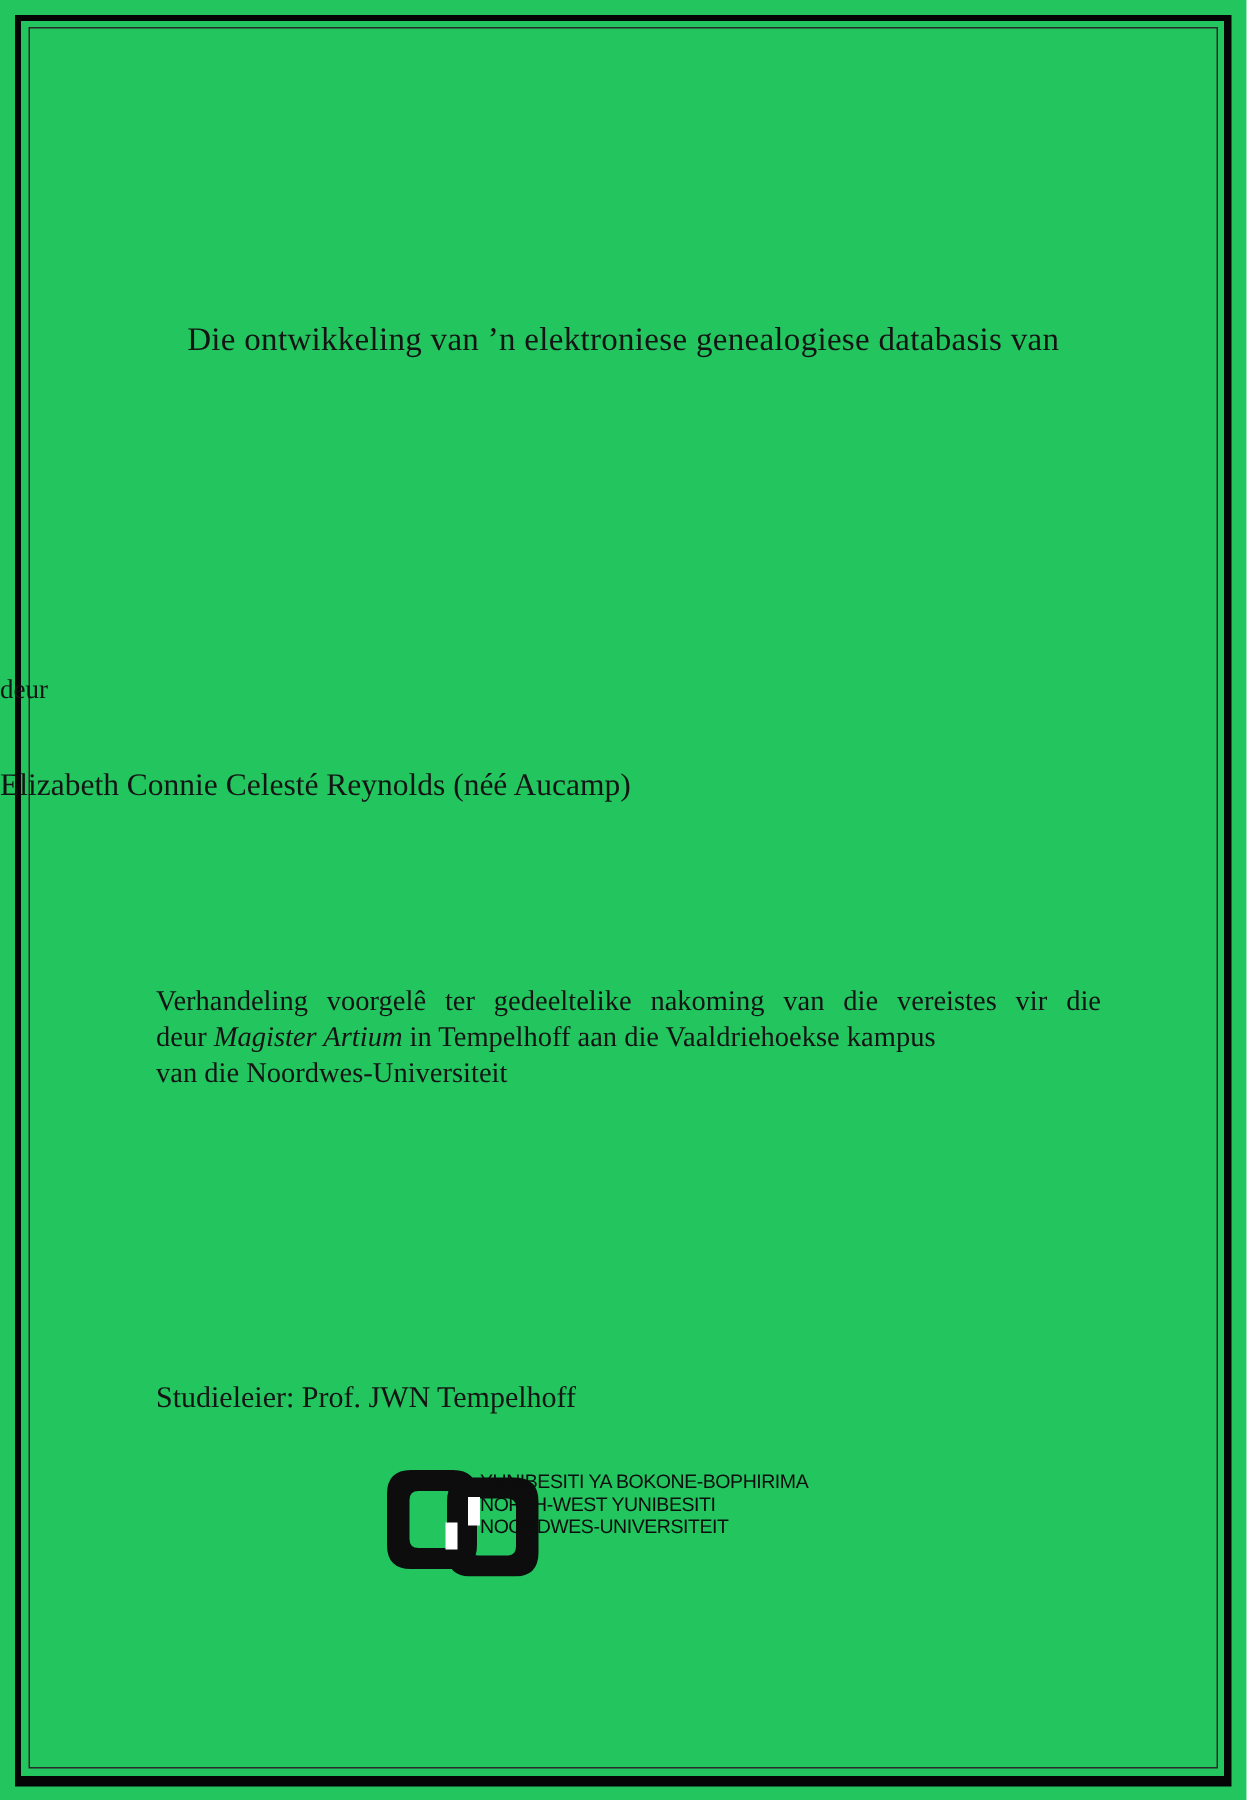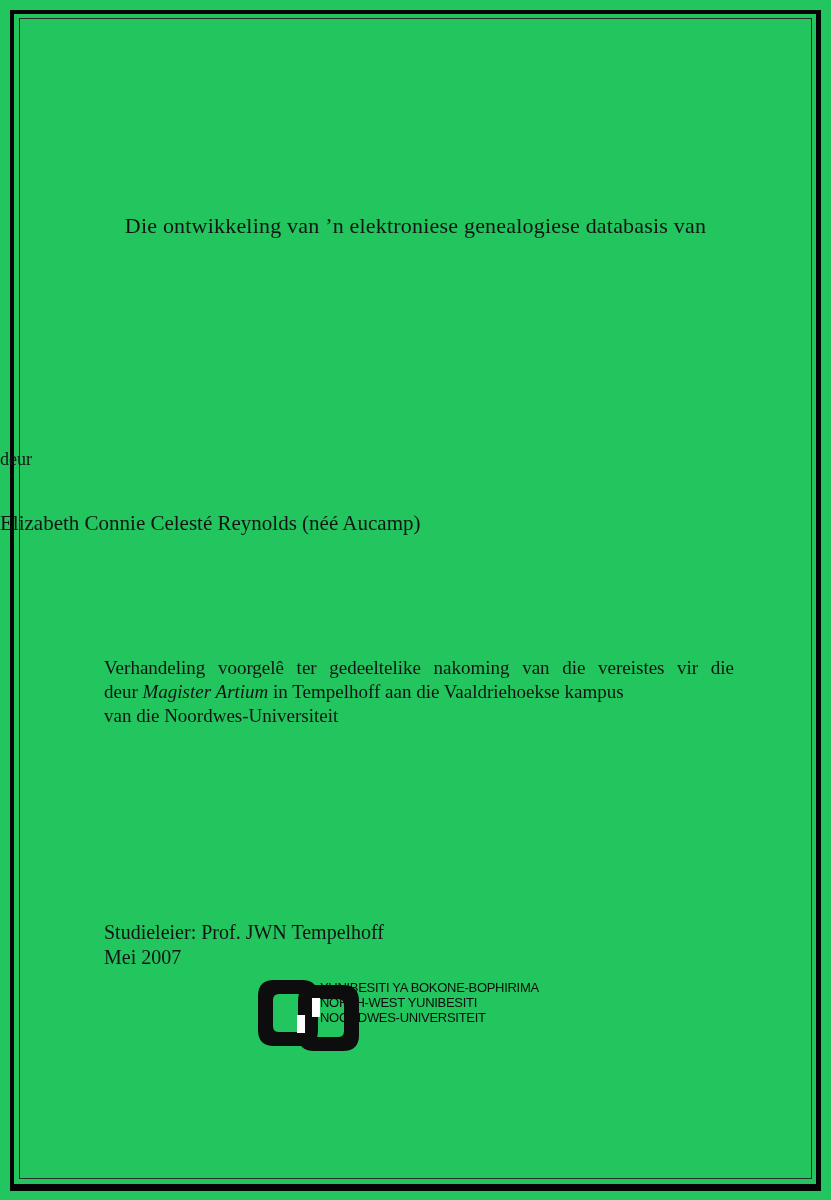--- a/index.html
+++ b/index.html
@@ -104,21 +104,20 @@
   <div class="author">Elizabeth Connie Celesté Reynolds (néé Aucamp)</div>
 
   <div class="statement">
     <div class="line-justify">Verhandeling voorgelê ter gedeeltelike nakoming van die vereistes vir die</div>
     <div><span>deur </span><i>Magister Artium</i><span> in Tempelhoff aan die Vaaldriehoekse kampus</span></div>
     <div>van die Noordwes-Universiteit</div>
   </div>
 
   <div class="supervisor-block">
     <div>Studieleier: Prof. JWN Tempelhoff</div>
-    <div>Mei 2007</div>
   </div>
 
   <div class="logo">
     <svg class="logo-mark" viewBox="0 0 103 73" xmlns="http://www.w3.org/2000/svg">
 
       <path fill-rule="evenodd" d="
         M17,2 H45 Q61,2 61,18 V52 Q61,68 45,68 H17 Q1,68 1,52 V18 Q1,2 17,2 Z
         M22,16 H41 Q47,16 47,22 V48 Q47,54 41,54 H22 Q16,54 16,48 V22 Q16,16 22,16 Z" fill="#0d0d0d"></path>
 
       <path fill-rule="evenodd" d="

